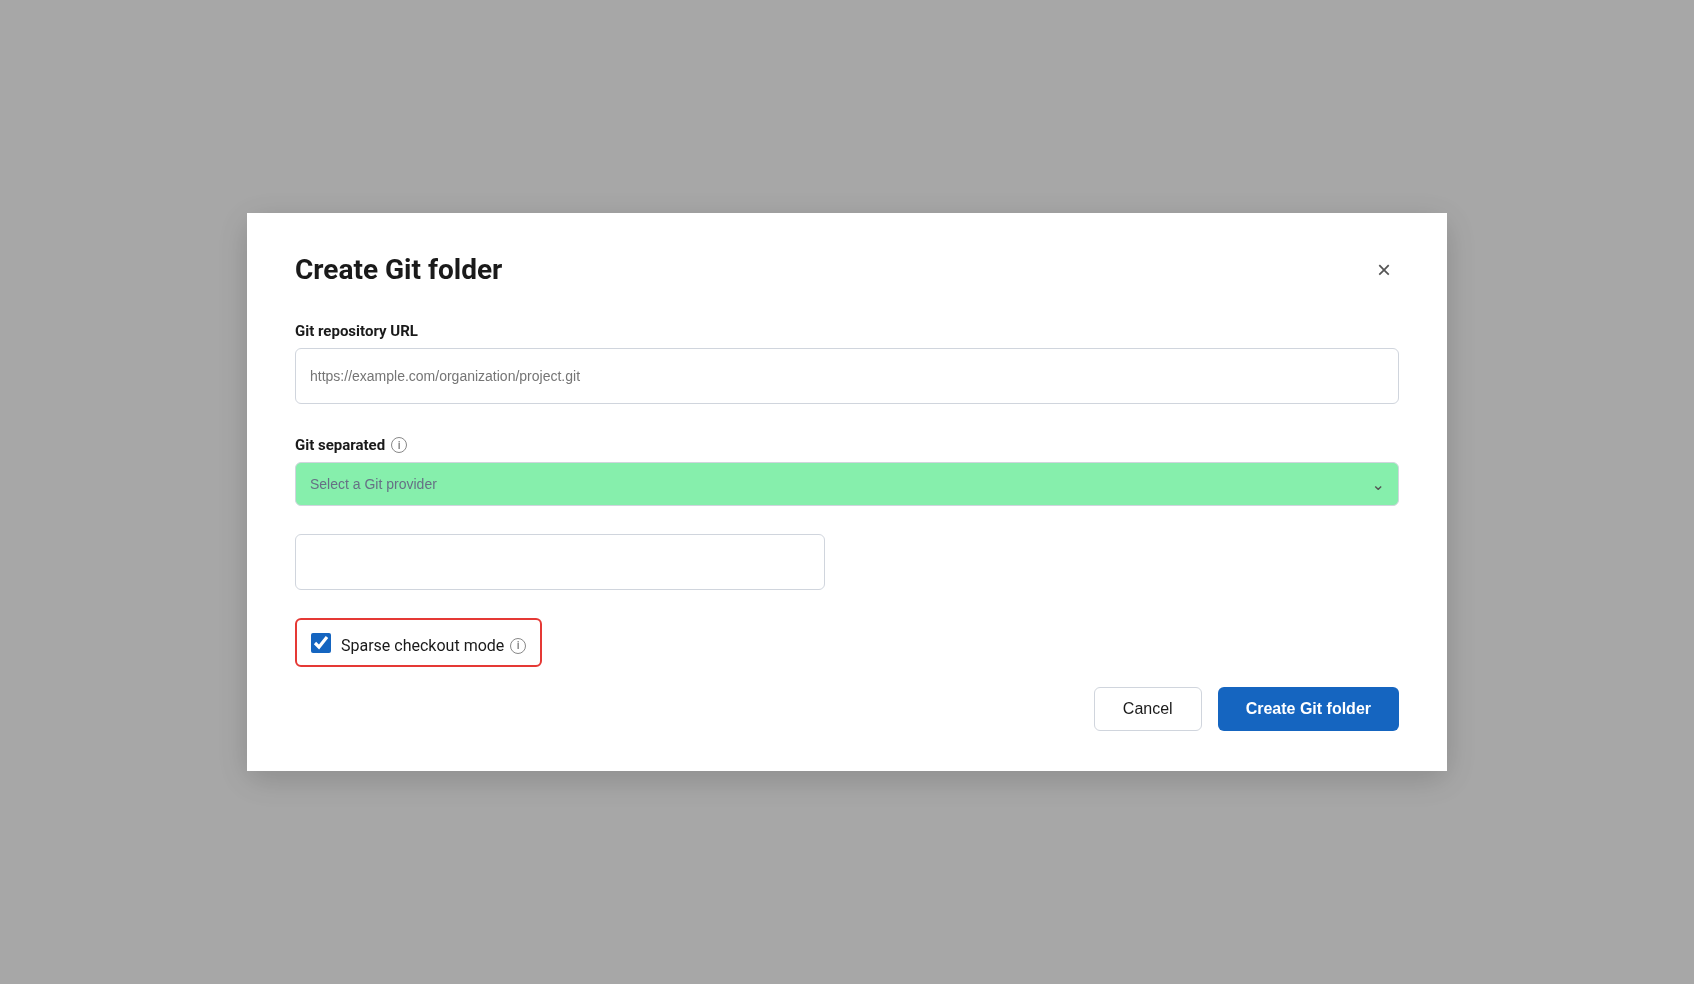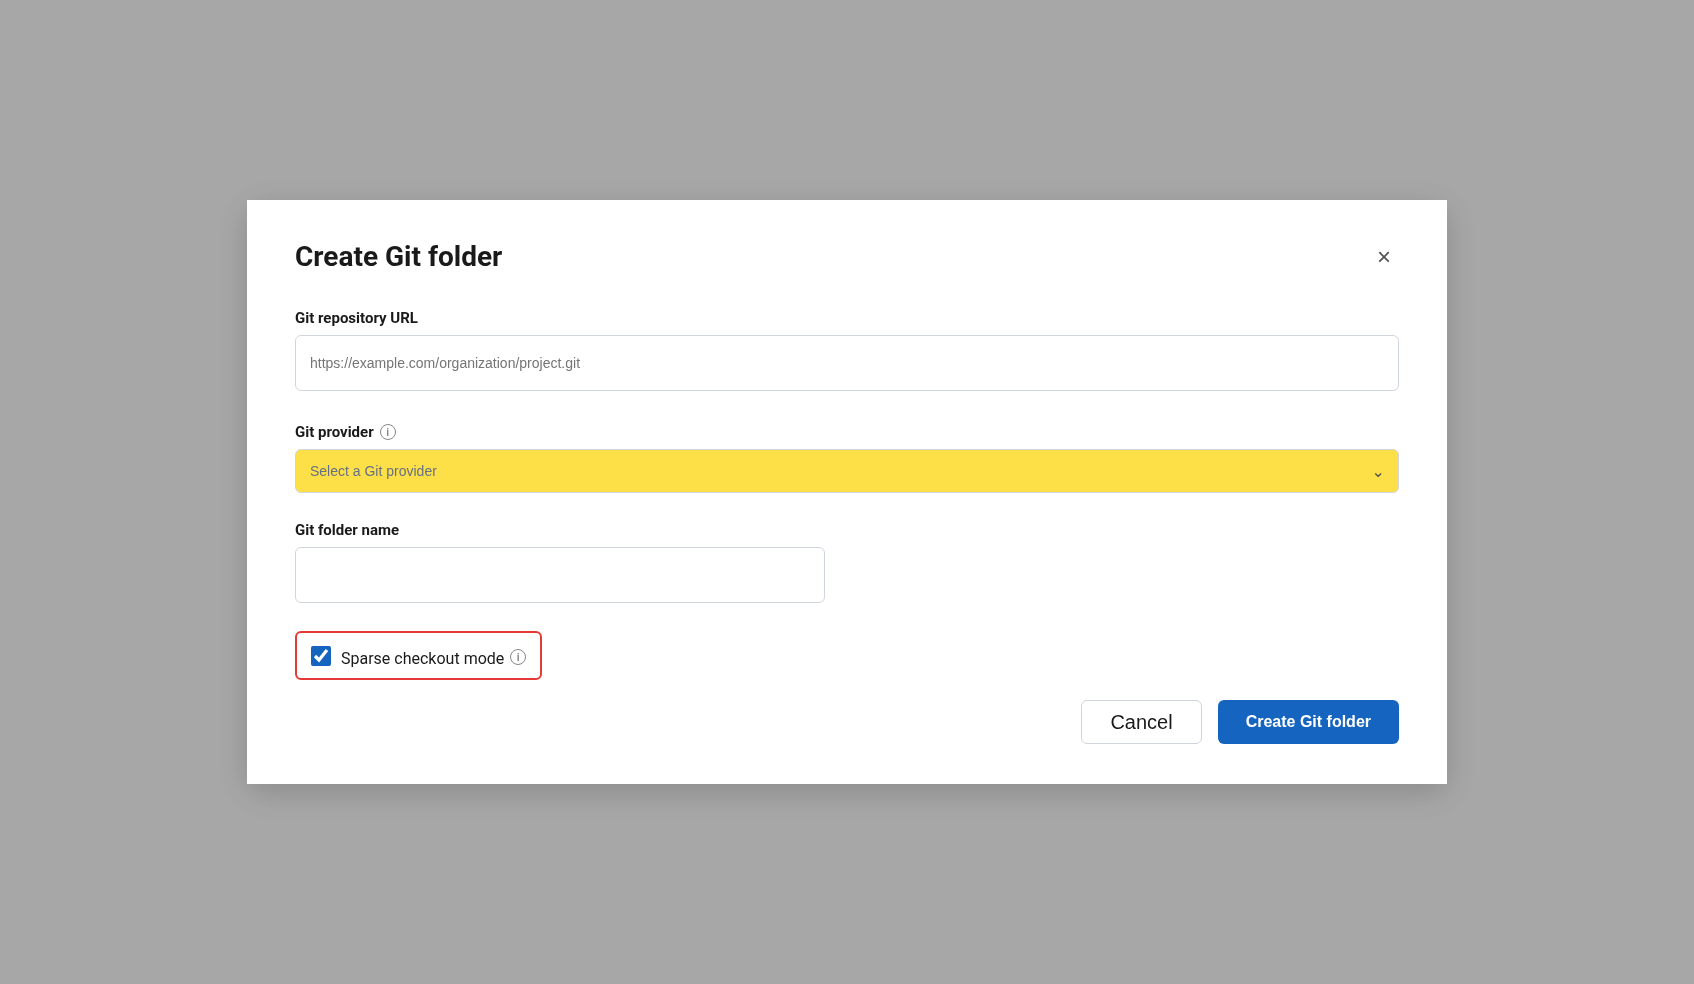--- a/index.html
+++ b/index.html
@@ -125,21 +125,21 @@
       position: relative;
     }
 
     .form-select {
       height: 44px;
       border: 1.5px solid #d0d5dd;
       border-radius: 6px;
       padding: 0 40px 0 14px;
       font-size: 14px;
       color: #667085;
-      background: #fde047;
+      background: #86efac;
       outline: none;
       width: 100%;
       appearance: none;
       cursor: pointer;
     }
 
     .select-chevron {
       position: absolute;
       right: 14px;
       top: 50%;
@@ -168,20 +168,21 @@
       width: 20px;
       height: 20px;
       accent-color: #1565c0;
       cursor: pointer;
     }
 
     .checkbox-label {
       font-size: 16px;
       color: #1a1a1a;
       display: flex;
+      align-items: center;
       gap: 6px;
       cursor: pointer;
       margin-top: 6px;
     }
 
     .cone-patterns-section {
       border: 2.5px solid #e53935;
       border-radius: 6px;
       padding: 20px 24px 24px 24px;
       margin-bottom: 36px;
@@ -231,21 +232,21 @@
       gap: 16px;
       align-items: center;
     }
 
     .btn-cancel {
       height: 44px;
       padding: 4px 28px;
       border: 1.5px solid #d0d5dd;
       border-radius: 6px;
       background: #fff;
-      font-size: 20px;
+      font-size: 16px;
       font-weight: 500;
       color: #1a1a1a;
       cursor: pointer;
     }
 
     .btn-create {
       height: 44px;
       padding: 0 28px;
       border: none;
       border-radius: 6px;
@@ -267,38 +268,37 @@
       <button class="close-btn">×</button>
     </div>
 
     <div class="form-row">
       <div class="form-group url-group">
         <label class="form-label">Git repository URL</label>
         <input class="form-input" type="text" placeholder="https://example.com/organization/project.git" style="">
       </div>
       <div class="form-group provider-group">
         <label class="form-label">
-          <span>Git provider</span>
+          <span>Git separated</span>
           <span class="info-icon">i</span>
         </label>
         <div class="form-select-wrapper">
           <select class="form-select">
             <option value="">Select a Git provider</option>
             <option value="github">GitHub</option>
             <option value="gitlab">GitLab</option>
             <option value="bitbucket">Bitbucket</option>
             <option value="azure">Azure DevOps</option>
           </select>
           <span class="select-chevron">⌄</span>
         </div>
       </div>
     </div>
 
     <div class="form-group folder-name-group section-divider">
-      <label class="form-label">Git folder name</label>
       <input class="form-input" type="text" placeholder="" style="">
     </div>
 
     <div class="checkbox-row">
       <input type="checkbox" class="checkbox-input" id="sparse-checkout" checked="" style="">
       <label class="checkbox-label" for="sparse-checkout">
         <span>Sparse checkout mode</span>
         <span class="info-icon">i</span>
       </label>
     </div>

